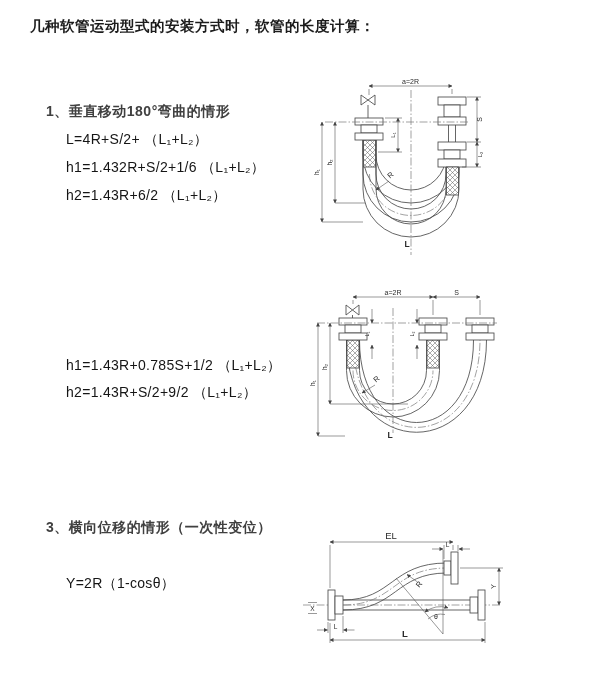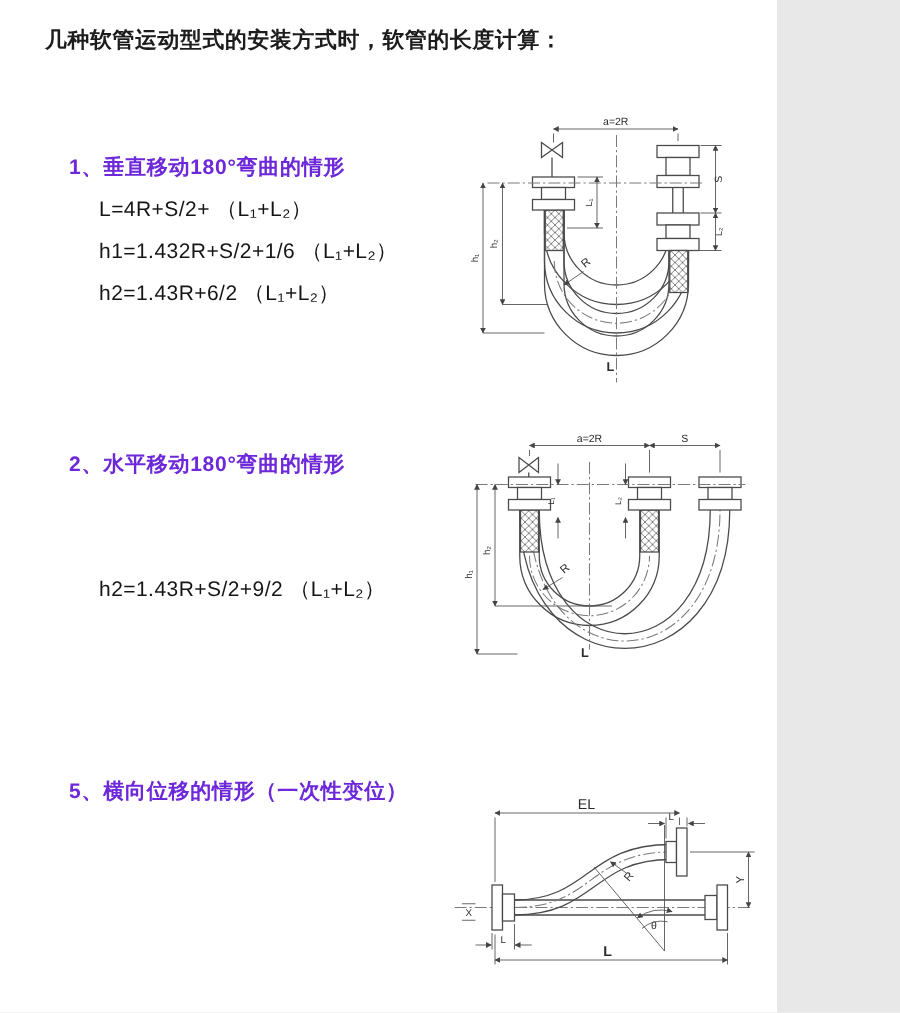--- a/index.html
+++ b/index.html
@@ -1,21 +1,21 @@
 <!DOCTYPE html>
 <html><head>
 <meta charset="utf-8">
 <style>
   html,body{margin:0;padding:0;background:#e8e8e8;}
-  .page{position:relative;width:518px;height:675px;background:#ffffff;overflow:hidden;
+  .page{position:relative;width:600px;height:675px;background:#ffffff;overflow:hidden;
         font-family:"Liberation Sans","DejaVu Sans",sans-serif;color:#1a1a1a;}
   .title{position:absolute;left:30px;top:17px;font-size:14.5px;font-weight:700;
          letter-spacing:.5px;color:#1c1c1c;white-space:nowrap;}
   .heading{position:absolute;left:46px;font-size:14px;font-weight:700;
-           letter-spacing:.5px;color:#6d28d9;white-space:nowrap;}
+           letter-spacing:.5px;color:#404040;white-space:nowrap;}
   .formula{position:absolute;left:66px;font-size:14px;font-weight:400;
            letter-spacing:.3px;color:#151515;white-space:nowrap;text-align:right;}
   .diag{position:absolute;}
   svg{display:block;}
   svg text{font-family:"Liberation Sans","DejaVu Sans",sans-serif;fill:#2b2b2b;}
   .ln{stroke:#4a4a4a;stroke-width:.85;fill:none;}
   .thin{stroke:#555;stroke-width:.6;fill:none;}
   .cl{stroke:#7a7a7a;stroke-width:.7;fill:none;stroke-dasharray:8 2 1.5 2;}
   .fit{fill:#ffffff;stroke:#4a4a4a;stroke-width:.85;}
   .wh{fill:#ffffff;stroke:none;}
@@ -25,24 +25,25 @@
 
 <div class="page">
 
   <div class="title">几种软管运动型式的安装方式时，软管的长度计算：</div>
 
   <div class="heading" style="top:103px">1、垂直移动180°弯曲的情形</div>
   <div class="formula" style="top:131px">L=4R+S/2+ （L₁+L₂）</div>
   <div class="formula" style="top:159px">h1=1.432R+S/2+1/6 （L₁+L₂）</div>
   <div class="formula" style="top:187px">h2=1.43R+6/2 （L₁+L₂）</div>
 
-  <div class="heading" style="top:301px">2、水平移动180°弯曲的情形</div>
+  <div class="formula" style="top:357px">h1=1.43R+0.785S+1/2 （L₁+L₂）</div>
   <div class="formula" style="top:384px">h2=1.43R+S/2+9/2 （L₁+L₂）</div>
 
-  <div class="heading" style="top:519px">5、横向位移的情形（一次性变位）</div>
+  <div class="heading" style="top:519px">3、横向位移的情形（一次性变位）</div>
+  <div class="formula" style="top:575px">Y=2R（1-cosθ）</div>
 
   <div class="diag" style="left:305px;top:70px">
   <svg width="270" height="195" viewBox="0 0 270 195">
     <defs>
       <marker id="ar1" viewBox="0 0 10 10" refX="9" refY="5" markerWidth="6.5" markerHeight="6.5" orient="auto-start-reverse">
         <path d="M0,0 L10,5 L0,10 z" fill="#444"></path>
       </marker>
       <pattern id="ht1" patternUnits="userSpaceOnUse" width="5" height="5">
         <rect width="5" height="5" fill="#fff"></rect>
         <path d="M0,5 L5,0 M0,0 L5,5" stroke="#5a5a5a" stroke-width=".5"></path>

